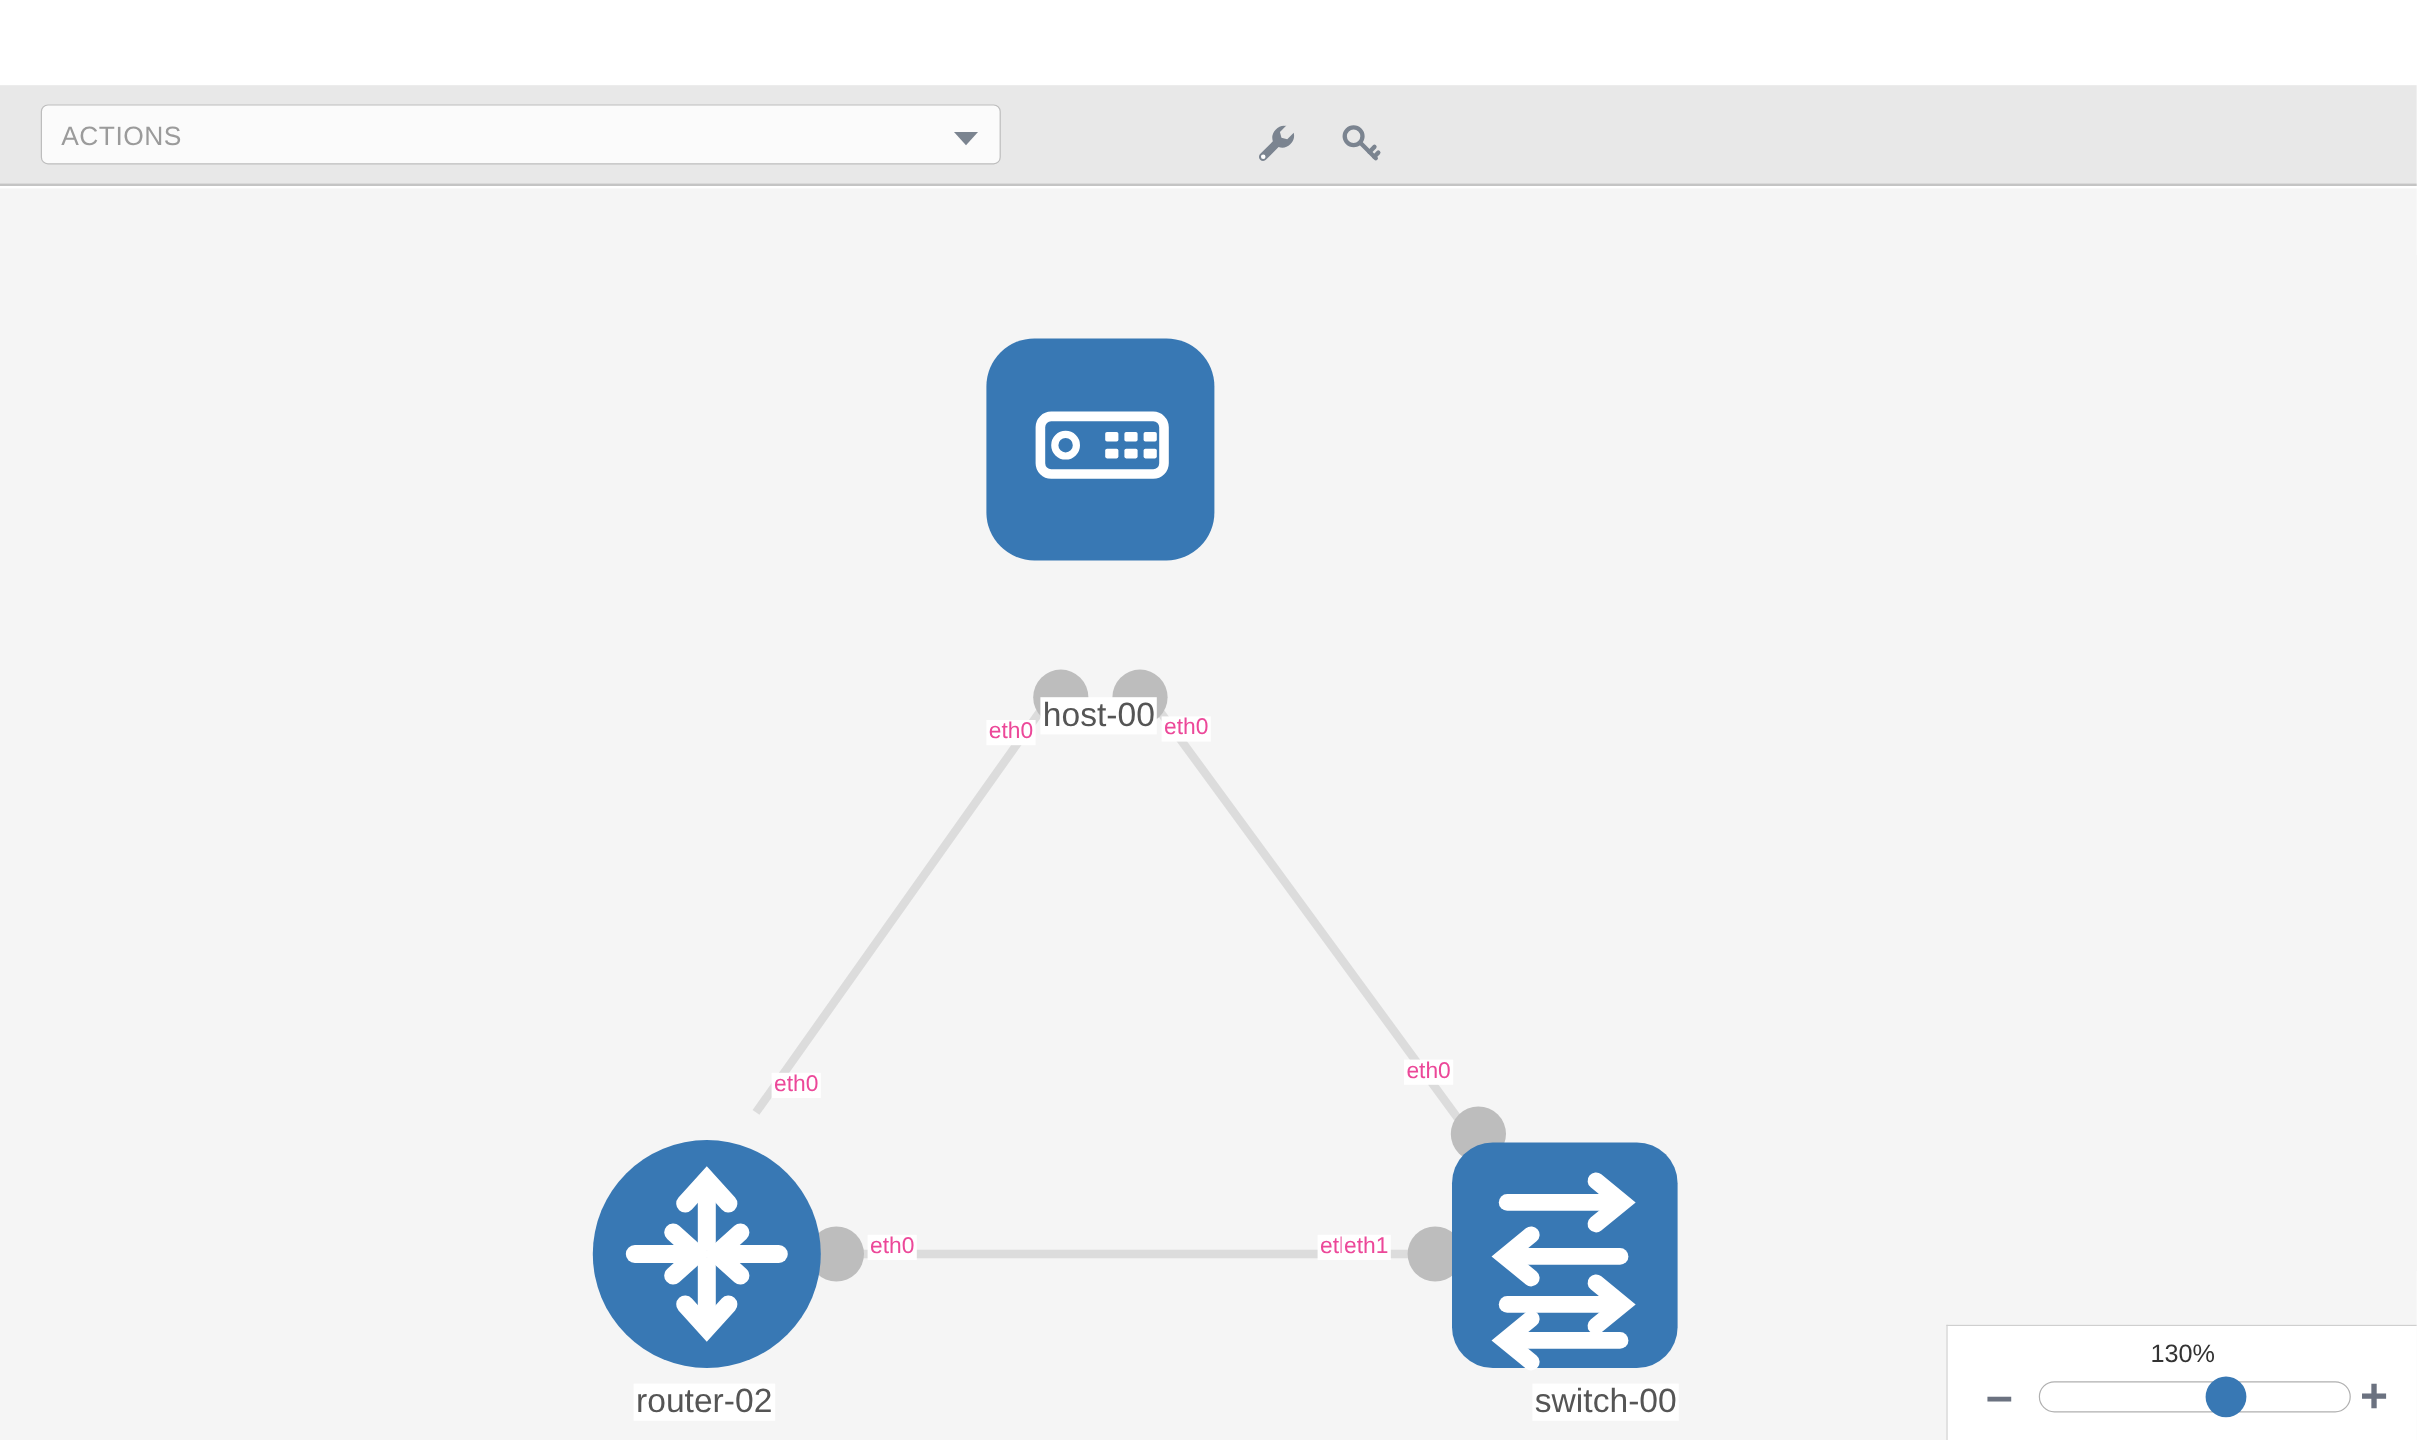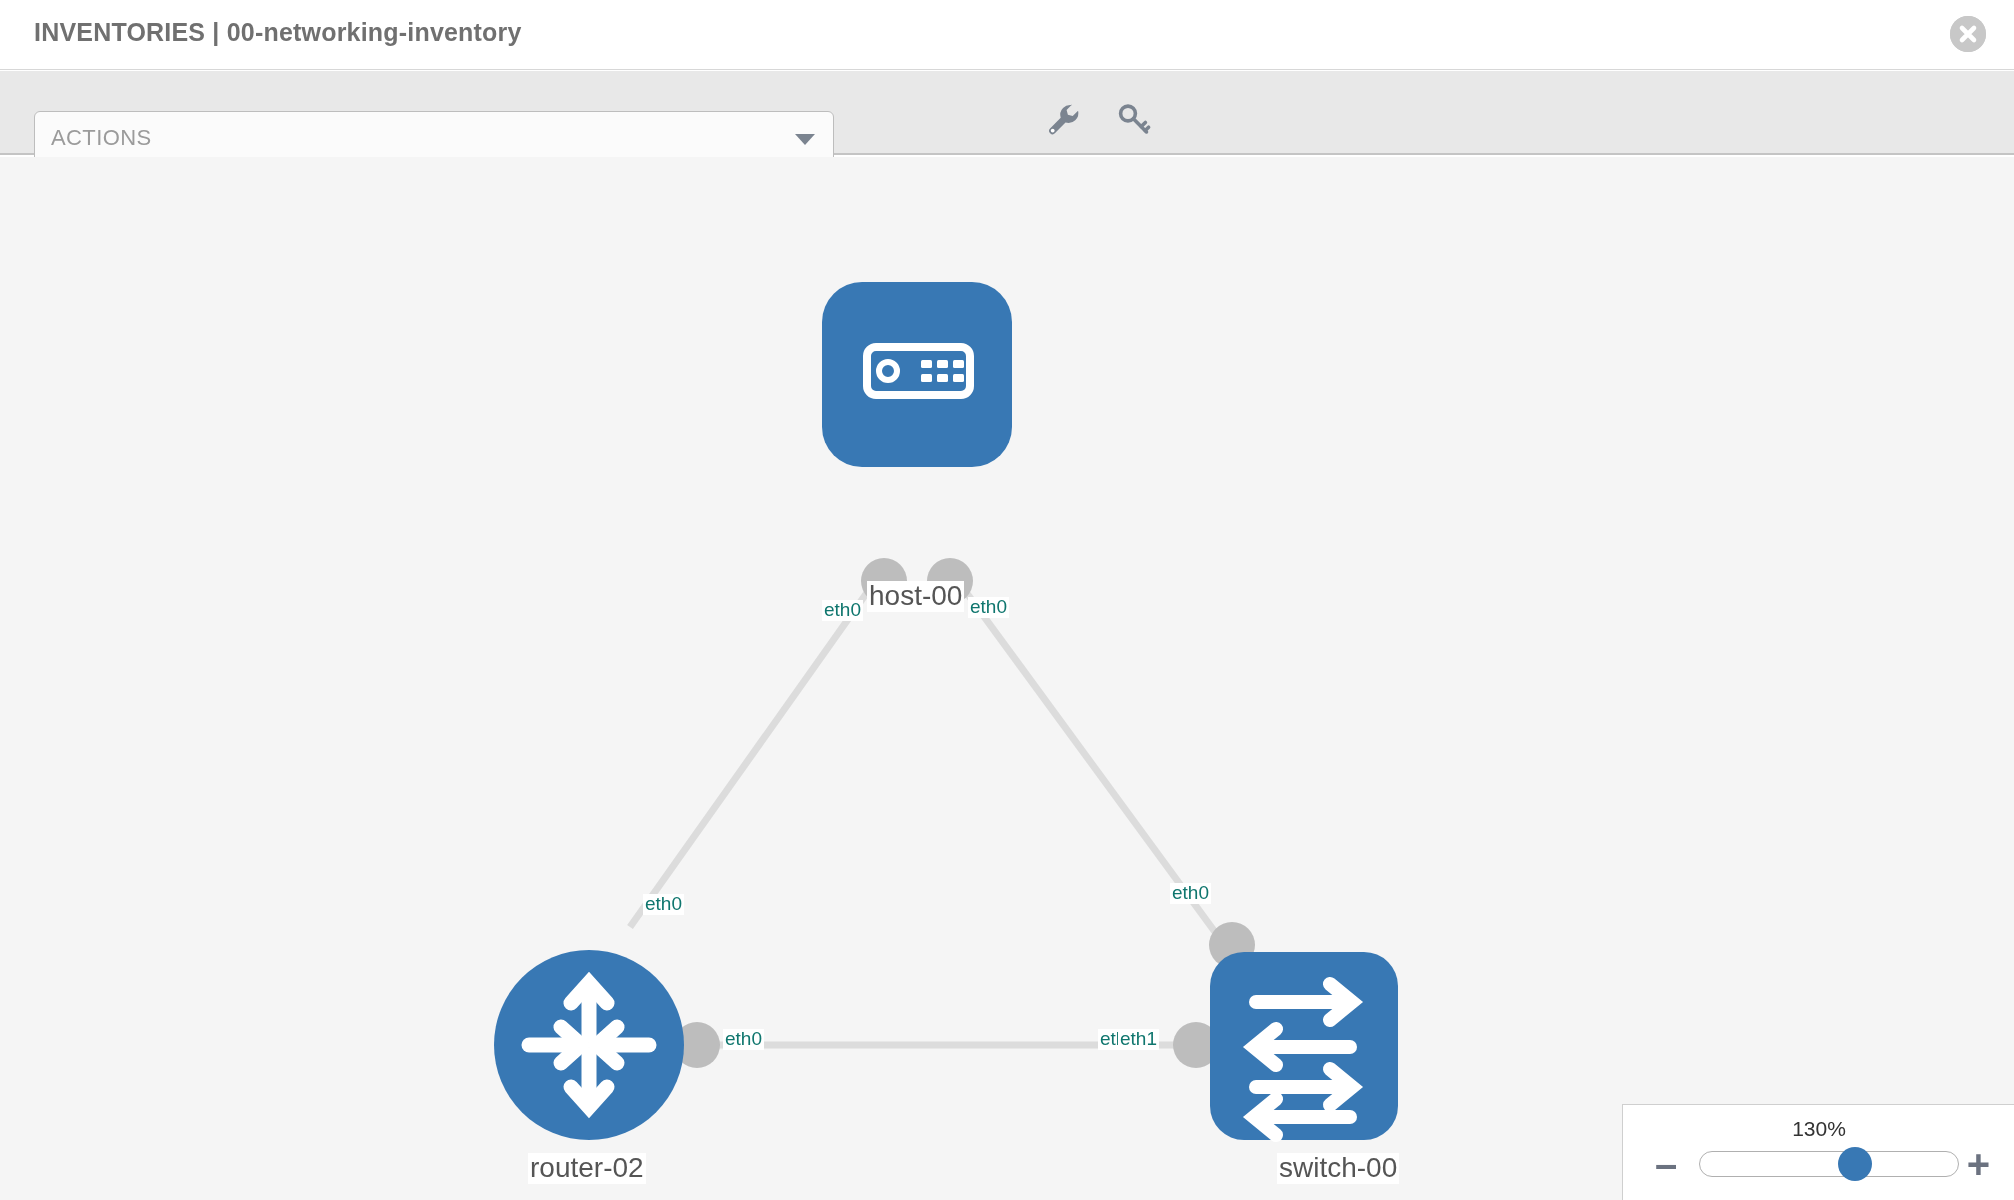--- a/index.html
+++ b/index.html
@@ -58,23 +58,22 @@
     height: 84px;
     background: #e8e8e8;
     border-bottom: 2px solid #c4c4c4;
   }
 
   .select-box {
     position: absolute;
     background: #fbfbfb;
     border: 1px solid #bdbdbd;
     border-radius: 6px;
-    height: 60px;
-    cursor: pointer;
-    margin-top: 24px;
+    height: 50px;
+    cursor: pointer;
   }
   .select-box .sel-label {
     position: absolute;
     left: 16px;
     top: 13px;
     font-size: 22px;
     color: #9b9b9b;
     letter-spacing: 0.4px;
     white-space: nowrap;
   }
@@ -124,21 +123,21 @@
     font-size: 28px;
     color: #555555;
     background: #ffffff;
     white-space: nowrap;
     padding: 0 2px;
     line-height: 1.1;
   }
   .iface-label {
     position: absolute;
     font-size: 19px;
-    color: #0f766e;
+    color: #ec4899;
     background: #ffffff;
     white-space: nowrap;
     padding: 0 2px;
     line-height: 1.1;
   }
 
   
   .zoom-panel {
     position: absolute;
     left: 1622px;
@@ -190,30 +189,20 @@
     border-radius: 50%;
     background: #3878b4;
     cursor: grab;
   }
 </style>
 </head>
 <body>
 
 <div id="app">
 
-  <div class="header">
-    <div class="header-title">INVENTORIES | 00-networking-inventory</div>
-
-    <div class="close-btn">
-      <svg viewBox="0 0 36 36" aria-hidden="true">
-        <circle cx="18" cy="18" r="18" fill="#c8c8c8"></circle>
-        <path d="M12 12 L24 24 M24 12 L12 24" stroke="#ffffff" stroke-width="4.6" stroke-linecap="round"></path>
-      </svg>
-    </div>
-  </div>
 
   <div class="toolbar">
 
     <div class="select-box" id="actions-select">
       <span class="sel-label">ACTIONS</span>
       <span class="caret"></span>
     </div>
 
     <div class="tool-icon" id="wrench-icon">
       <svg viewBox="0 0 42 42" aria-hidden="true">

